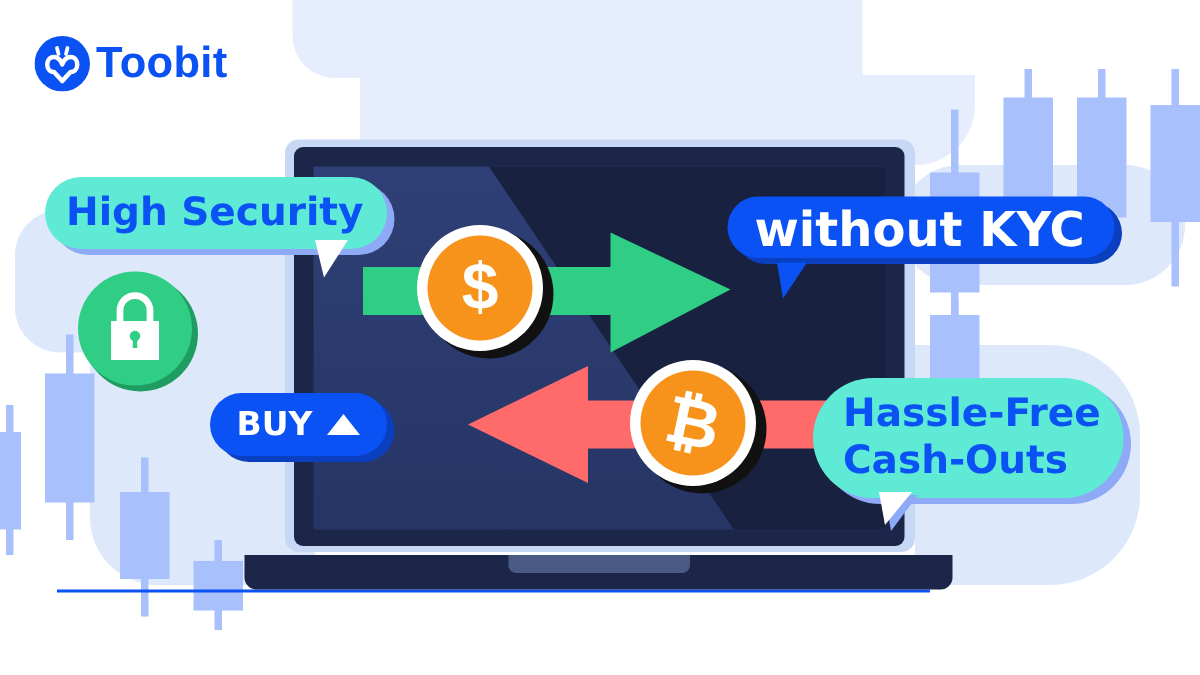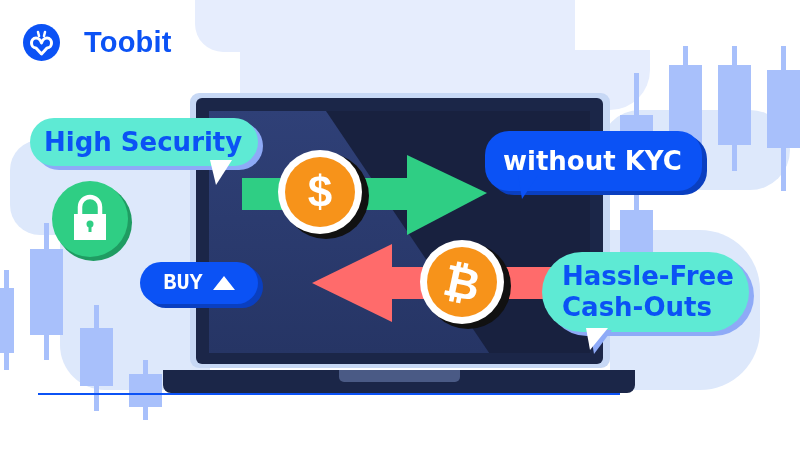--- a/index.html
+++ b/index.html
@@ -43,21 +43,21 @@
   <div class="candle-body" style="left:718px;top:65px;width:33px;height:80px;"></div>
   <div class="candle-wick" style="left:732px;top:46px;height:125px;"></div>
   <div class="candle-body" style="left:767px;top:70px;width:33px;height:78px;"></div>
   <div class="candle-wick" style="left:781px;top:46px;height:145px;"></div>
   <div class="candle-body" style="left:620px;top:210px;width:33px;height:70px;"></div>
   <div class="candle-wick" style="left:634px;top:200px;height:112px;"></div>
 </div>
 
 <div class="abs" style="left:38px;top:393px;width:582px;height:2px;background:#0b52f5;"></div>
 
-<div class="abs" style="left:23px;top:24px;display:flex;align-items:center;gap:24px;">
+<div class="abs" style="left:23px;top:24px;display:flex;align-items:center;gap:4px;">
   <svg width="37" height="37" viewBox="0 0 37 37">
     <circle cx="18.5" cy="18.5" r="18.5" fill="#0b52f5"></circle>
     <path d="M18.5 30 L13 24 C7 24 7 14 13 14 C16 14 18 17 18.5 19 C19 17 21 14 24 14 C30 14 30 24 24 24 Z" fill="none" stroke="#fff" stroke-width="3" stroke-linejoin="round"></path>
     <line x1="15" y1="8" x2="16" y2="12" stroke="#fff" stroke-width="2.5" stroke-linecap="round"></line>
     <line x1="22" y1="8" x2="21" y2="12" stroke="#fff" stroke-width="2.5" stroke-linecap="round"></line>
   </svg>
   <span style="font-family:'Liberation Sans',sans-serif;font-weight:bold;font-size:29px;color:#0b52f5;letter-spacing:0.2px;">Toobit</span>
 </div>
 
 <div class="abs" style="left:190px;top:93px;width:420px;height:275px;background:#c7d8f5;border-radius:9px;"></div>
@@ -103,26 +103,26 @@
   <div style="position:absolute;left:3px;top:3px;width:77px;height:77px;border-radius:50%;background:#1f9c62;"></div>
   <div style="position:absolute;left:0;top:0;width:76px;height:76px;border-radius:50%;background:#2fce84;"></div>
   <svg style="position:absolute;left:18px;top:12px;" width="40" height="50" viewBox="0 0 40 50">
     <path d="M10 22 V14 A10 10 0 0 1 30 14 V22" fill="none" stroke="#fff" stroke-width="4.5"></path>
     <rect x="4" y="21" width="32" height="26" fill="#fff"></rect>
     <circle cx="20" cy="31" r="3.5" fill="#2fce84"></circle>
     <rect x="18.5" y="32" width="3" height="7" fill="#2fce84"></rect>
   </svg>
 </div>
 
-<div class="bubble bubble-blue" style="left:485px;top:131px;height:60px;padding:0 20px 0 18px;border-radius:24px;display:flex;align-items:center;font-size:26px;">
+<div class="bubble bubble-blue" style="left:485px;top:131px;height:41px;padding:0 20px 0 18px;border-radius:24px;display:flex;align-items:flex-end;font-size:32px;">
   <span>without KYC</span>
 </div>
 <div class="abs" style="left:518px;top:175px;width:0;height:0;border-left:4px solid transparent;border-right:16px solid transparent;border-top:24px solid #0b52f5;"></div>
 
-<div class="bubble bubble-blue" style="left:140px;top:262px;height:42px;width:118px;border-radius:21px;display:flex;align-items:center;justify-content:center;gap:10px;font-size:22px;font-family:Liberation Mono, monospace;">
+<div class="bubble bubble-blue" style="left:140px;top:262px;height:42px;width:118px;border-radius:21px;display:flex;align-items:center;justify-content:center;gap:10px;font-size:22px;">
   <span>BUY</span>
   <svg width="22" height="14" viewBox="0 0 22 14">
       <polygon points="11,0 22,14 0,14" fill="#fff"></polygon>
     </svg>
 </div>
 
 <div class="bubble bubble-white" style="left:542px;top:252px;width:207px;height:80px;border-radius:40px;display:flex;flex-direction:column;justify-content:center;padding-left:20px;box-sizing:border-box;font-size:26px;line-height:31px;">
   <span>Hassle-Free</span>
   <span>Cash-Outs</span>
 </div>

